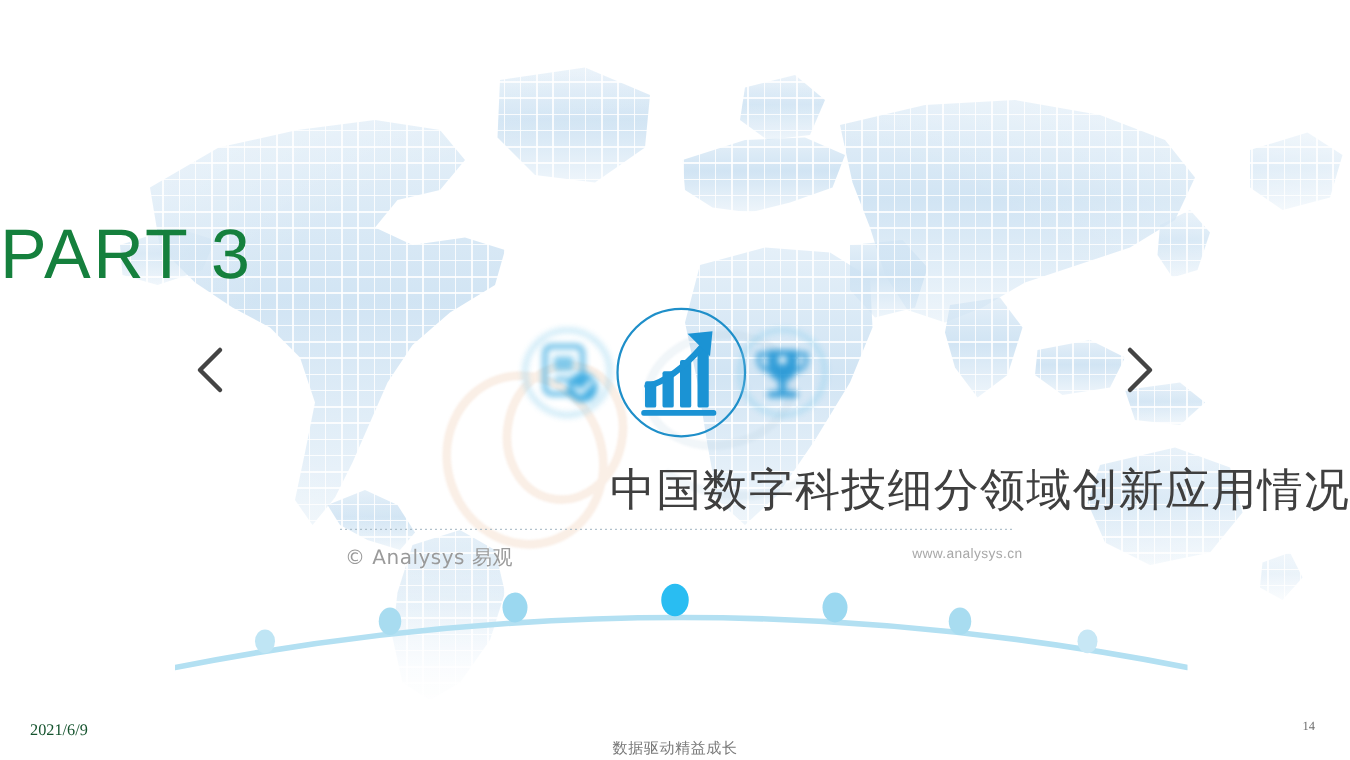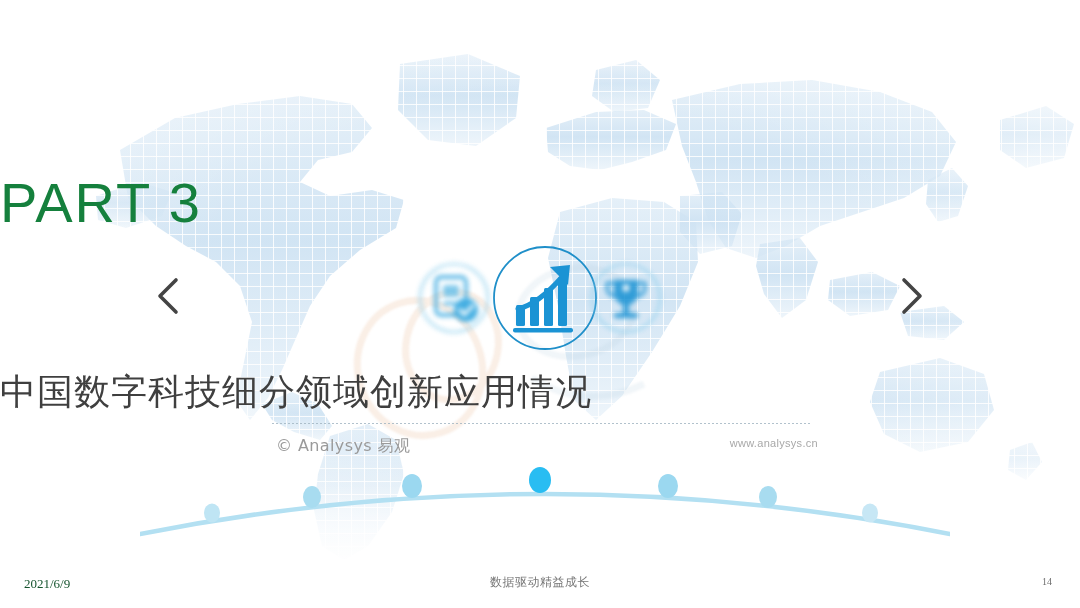--- a/index.html
+++ b/index.html
@@ -91,21 +91,21 @@
     top: 0px;
     width: 110px;
     height: 110px;
   }
 
   
   #main-title {
     position: absolute;
     left: 0; right: 0;
     top: 368px;
-    text-align: left;
+    text-align: right;
     font-size: 36px;
     font-weight: 400;
     letter-spacing: 1px;
     color: #3f3f3f;
     font-family: "DejaVu Sans", "Liberation Sans", sans-serif;
     white-space: nowrap;
   }
 
   
   #divider {
@@ -171,21 +171,21 @@
     position: absolute;
     left: 24px;
     top: 12px;
     font-size: 13px;
     color: #14532d;
     font-family: "Liberation Serif", serif;
   }
   #footer-center {
     position: absolute;
     left: 0; right: 0;
-    top: 10px;
+    top: 26px;
     text-align: center;
     font-size: 12px;
     color: #787878;
     font-family: "DejaVu Sans", "Liberation Sans", sans-serif;
     letter-spacing: .5px;
   }
   #footer-page {
     position: absolute;
     right: 28px;
     top: 12px;

